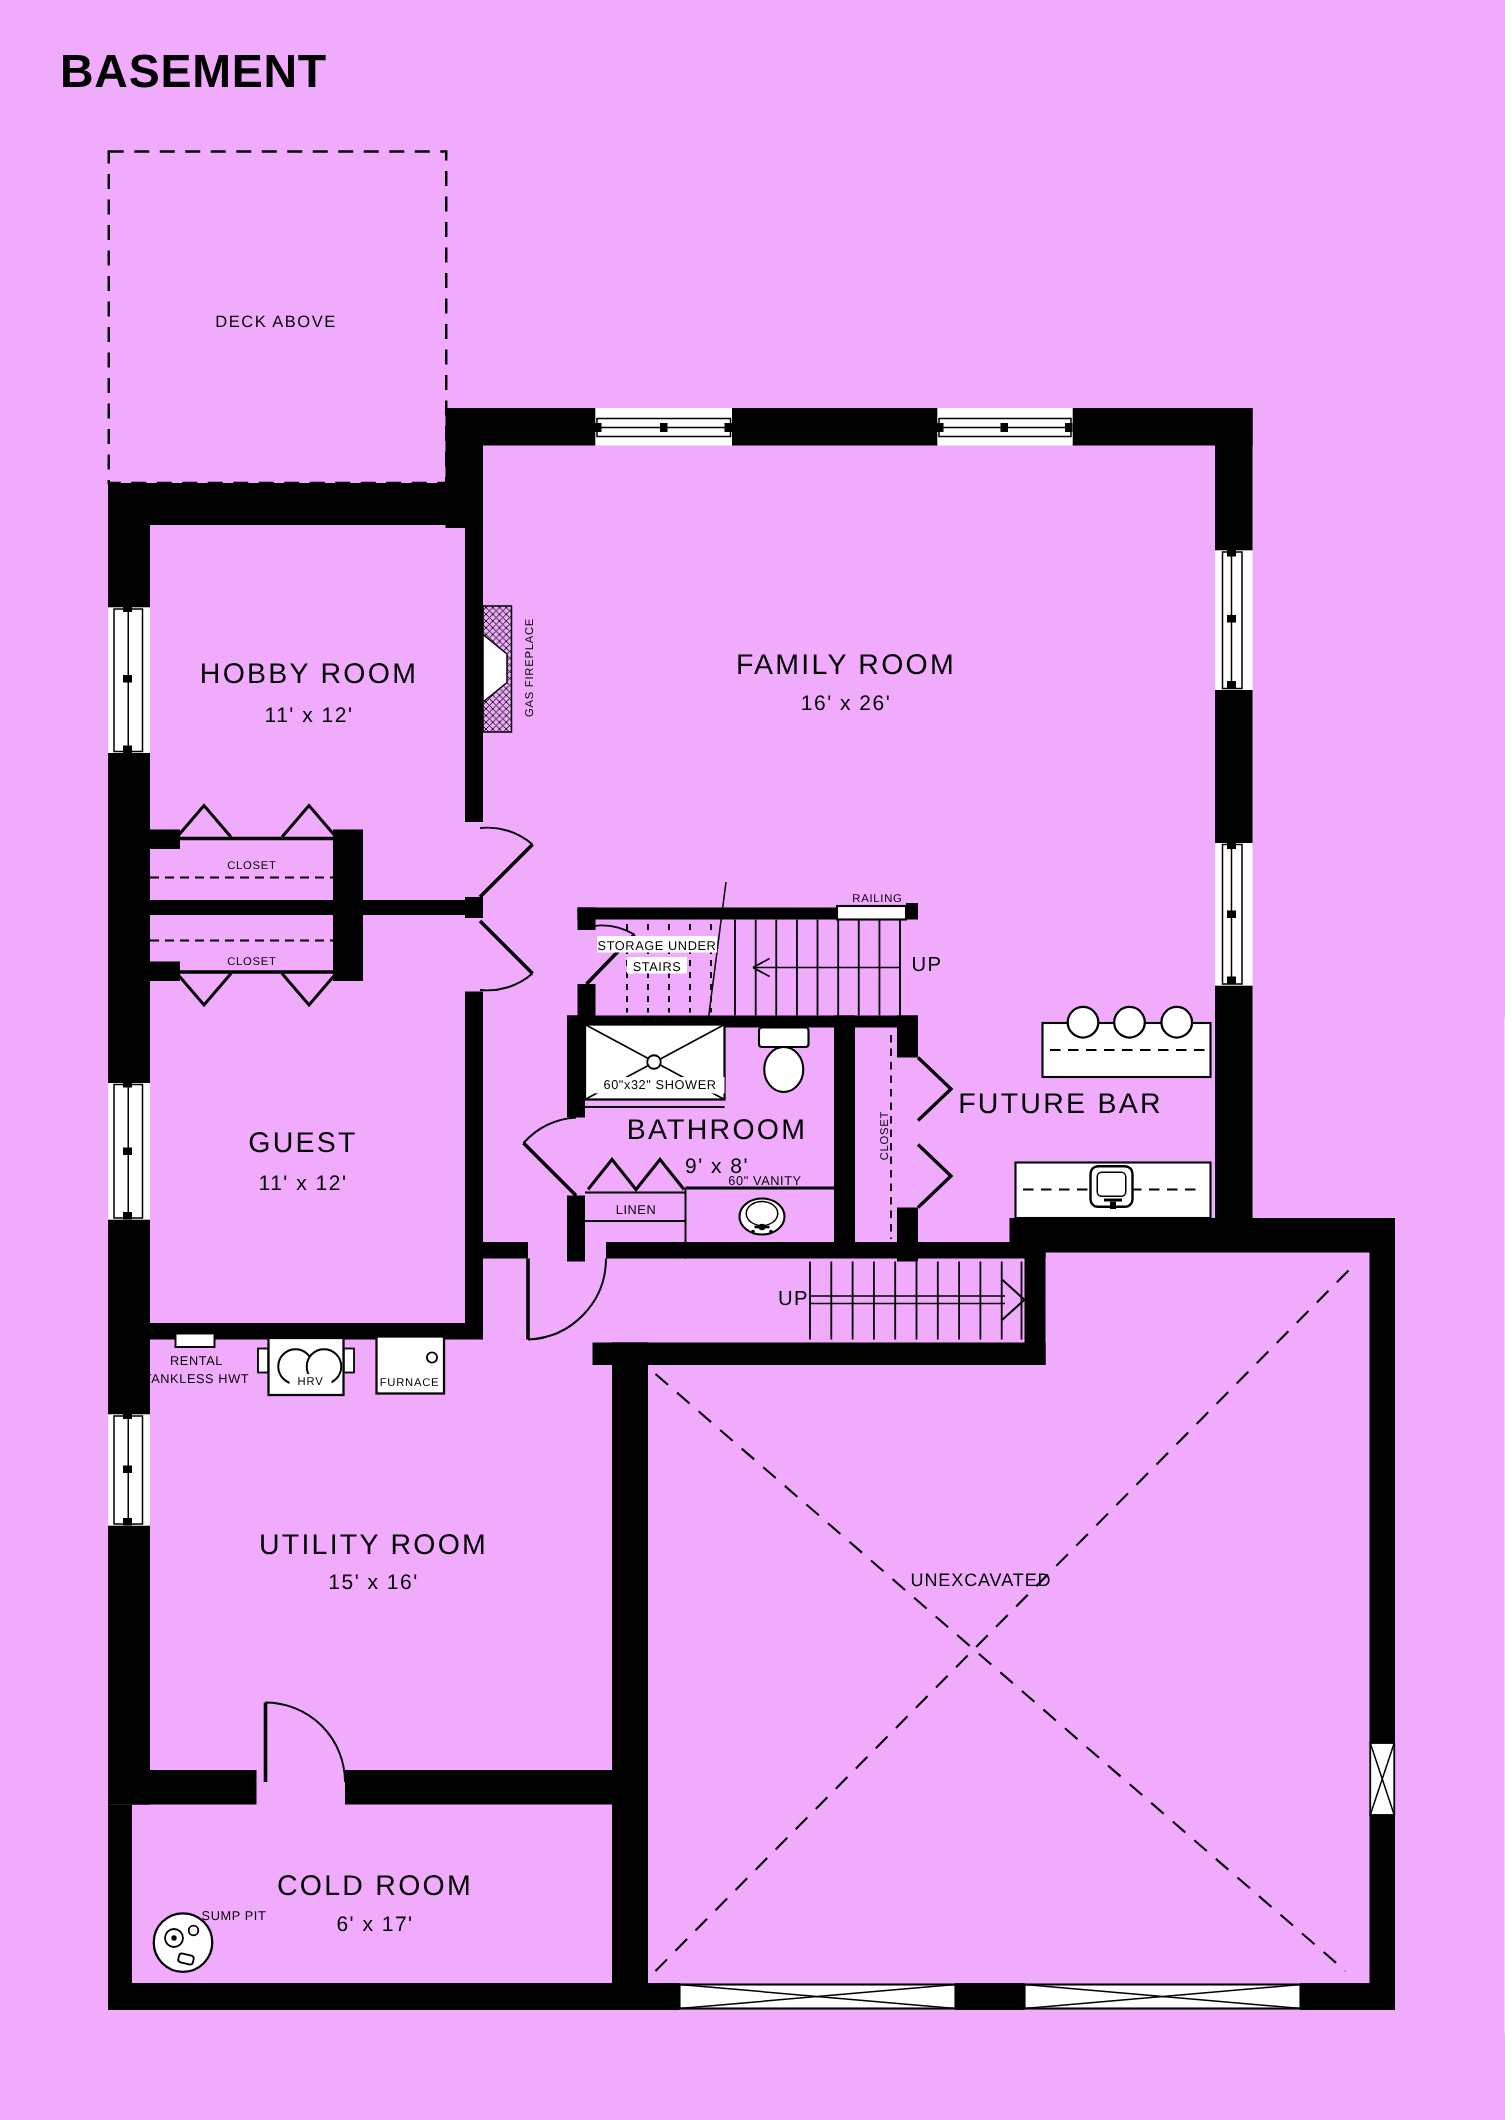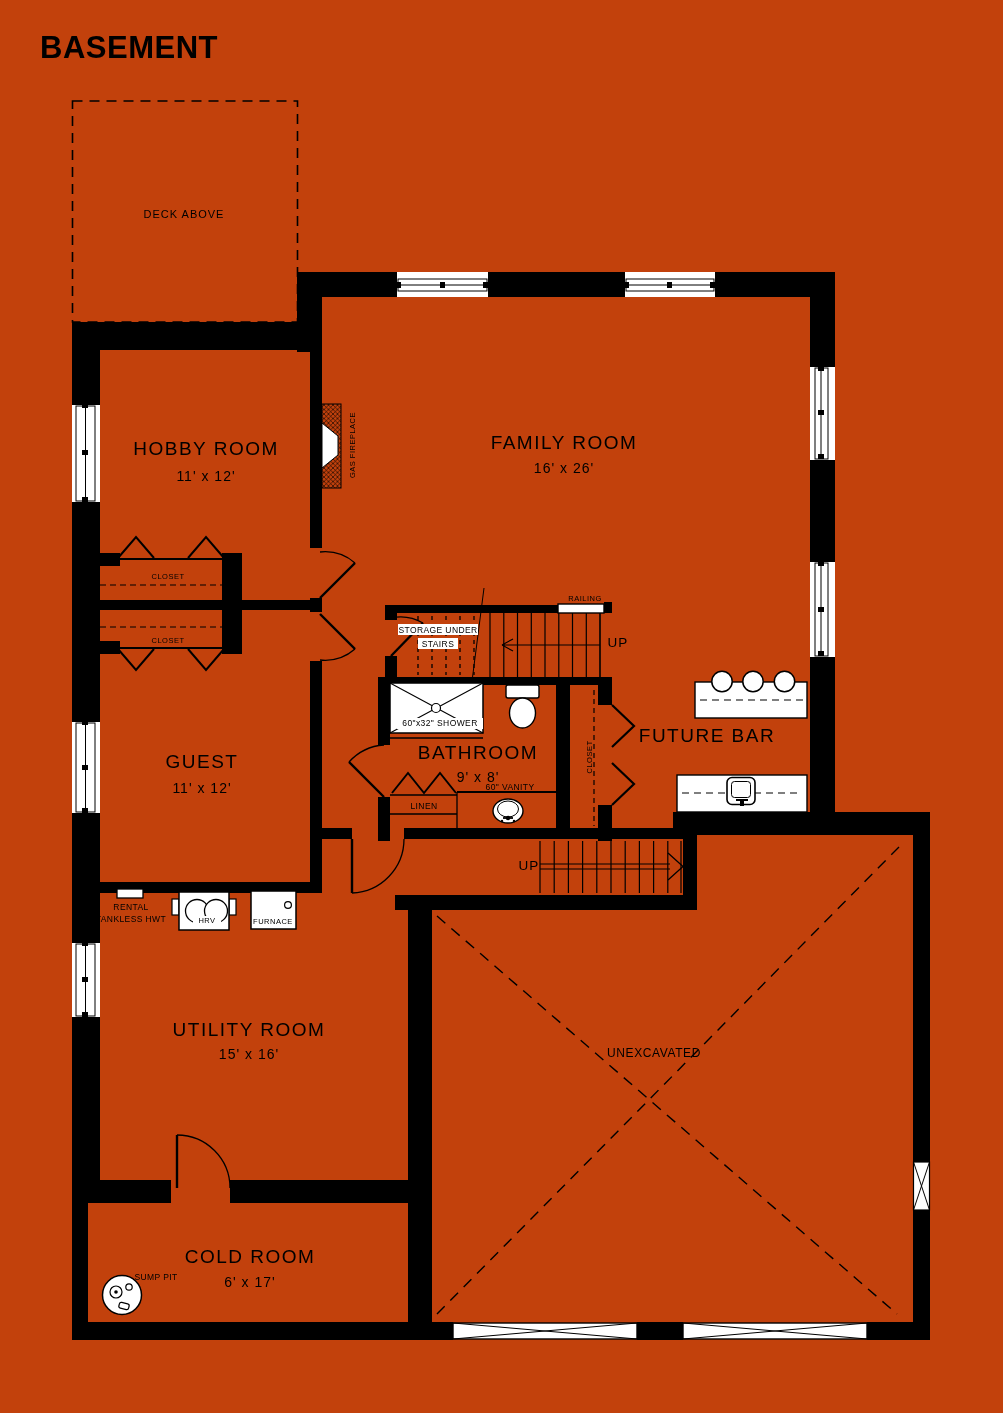--- a/index.html
+++ b/index.html
@@ -1,16 +1,16 @@
 <!DOCTYPE html>
 <html><head>
 <meta charset="utf-8">
 <style>
   html,body{margin:0;padding:0;background:#fff;}
-  .page{position:relative;width:1003px;height:1413px;background:#c2410c;overflow:hidden;}
+  .page{position:relative;width:1003px;height:1413px;background:#f0abfc;overflow:hidden;}
   svg{position:absolute;left:0;top:0;}
   .w{fill:#000;}
   .ln{stroke:#000;fill:none;}
   .wh{fill:#fff;}
   text{fill:#000;text-anchor:middle;}
   .t-title{font:700 31px "Liberation Sans",sans-serif;text-anchor:start;letter-spacing:0.5px;}
   .t-room{font:400 19px "Liberation Sans",sans-serif;letter-spacing:1.5px;}
   .t-dim{font:400 14px "Liberation Sans",sans-serif;letter-spacing:1px;}
   .t-med{font:400 11px "Liberation Sans",sans-serif;letter-spacing:1px;}
   .t-unx{font:400 12px "Liberation Sans",sans-serif;letter-spacing:0.6px;}

